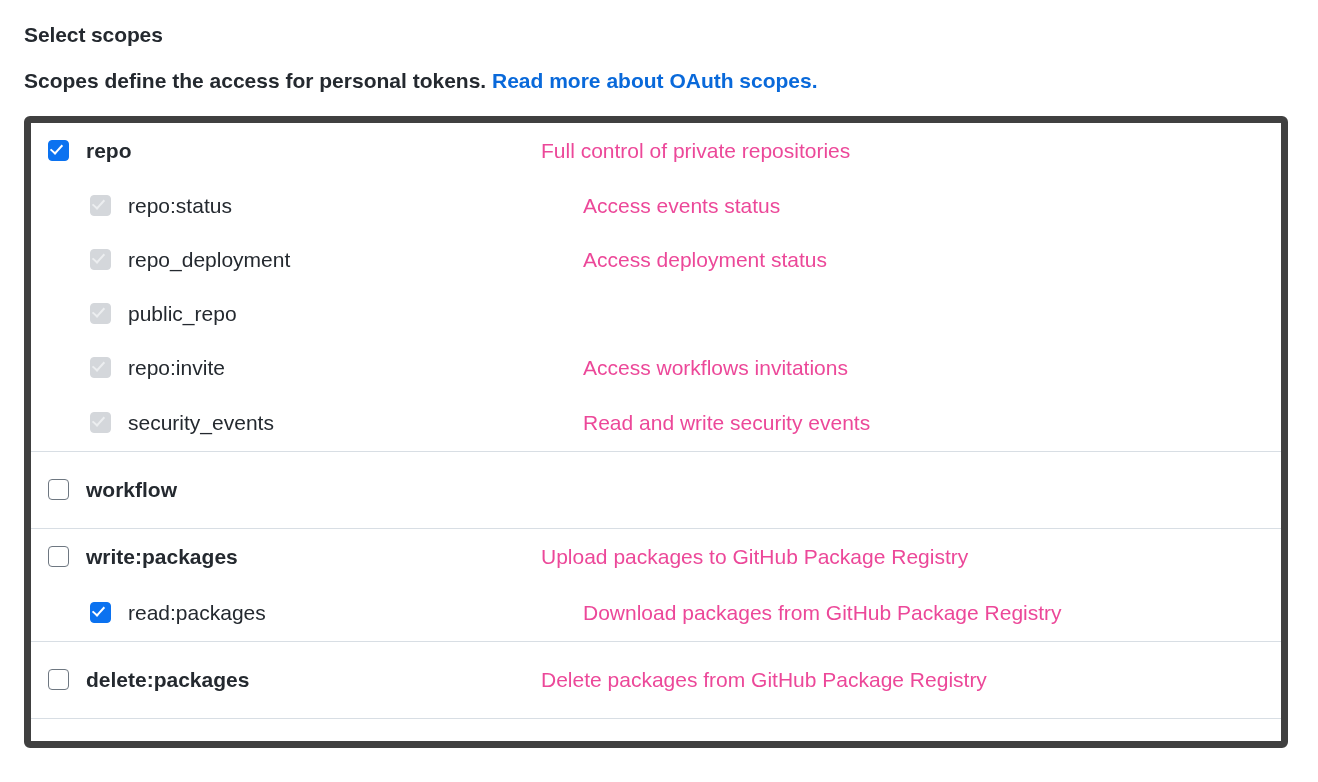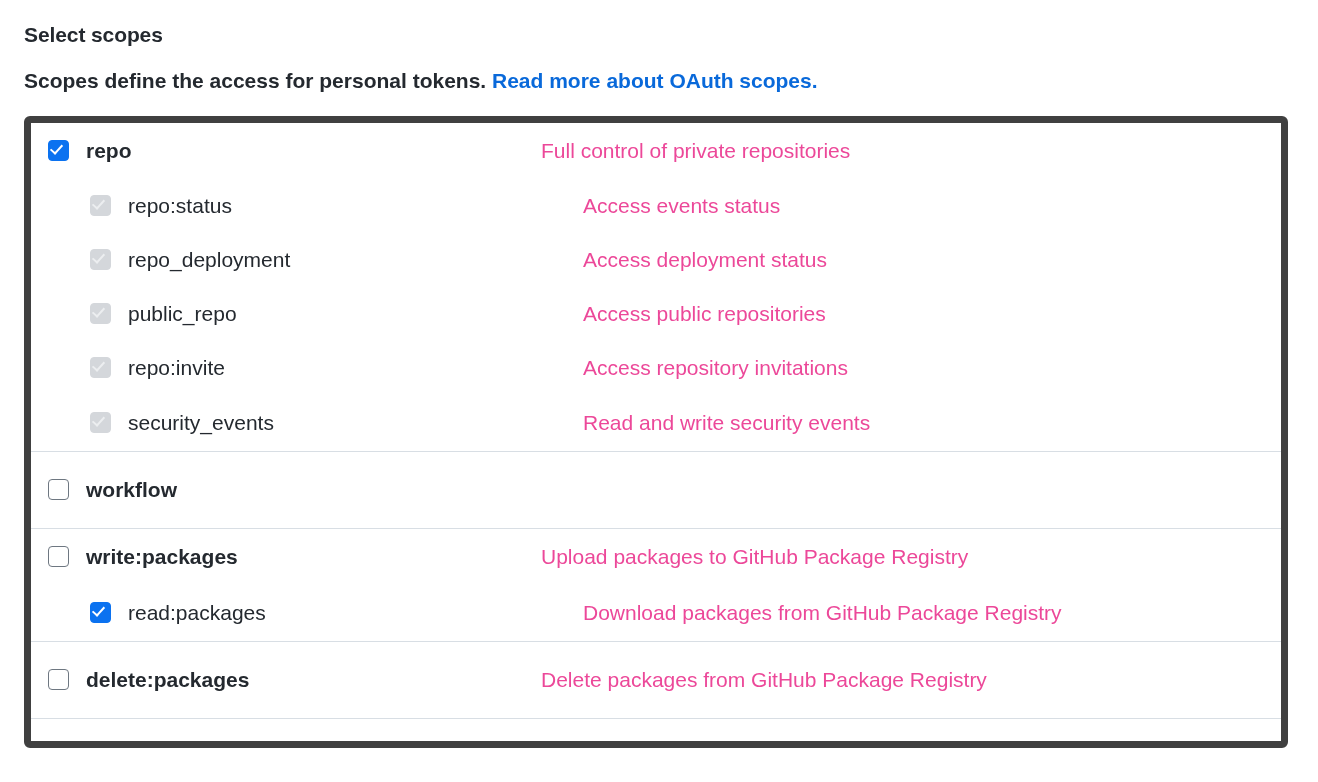--- a/index.html
+++ b/index.html
@@ -193,30 +193,29 @@
             <span class="scope-name">repo_deployment</span>
             <span class="scope-desc">Access deployment status</span>
           </div>
         </div>
         <div class="scope-row child">
           <div class="row-inner">
             <span class="cbox disabled-checked">
               <span class="tick"></span>
             </span>
             <span class="scope-name">public_repo</span>
-            <span class="scope-desc">Access public repositories</span>
           </div>
         </div>
         <div class="scope-row child">
           <div class="row-inner">
             <span class="cbox disabled-checked">
               <span class="tick"></span>
             </span>
             <span class="scope-name">repo:invite</span>
-            <span class="scope-desc">Access repository invitations</span>
+            <span class="scope-desc">Access workflows invitations</span>
           </div>
         </div>
         <div class="scope-row child">
           <div class="row-inner">
             <span class="cbox disabled-checked">
               <span class="tick"></span>
             </span>
             <span class="scope-name">security_events</span>
             <span class="scope-desc">Read and write security events</span>
           </div>

